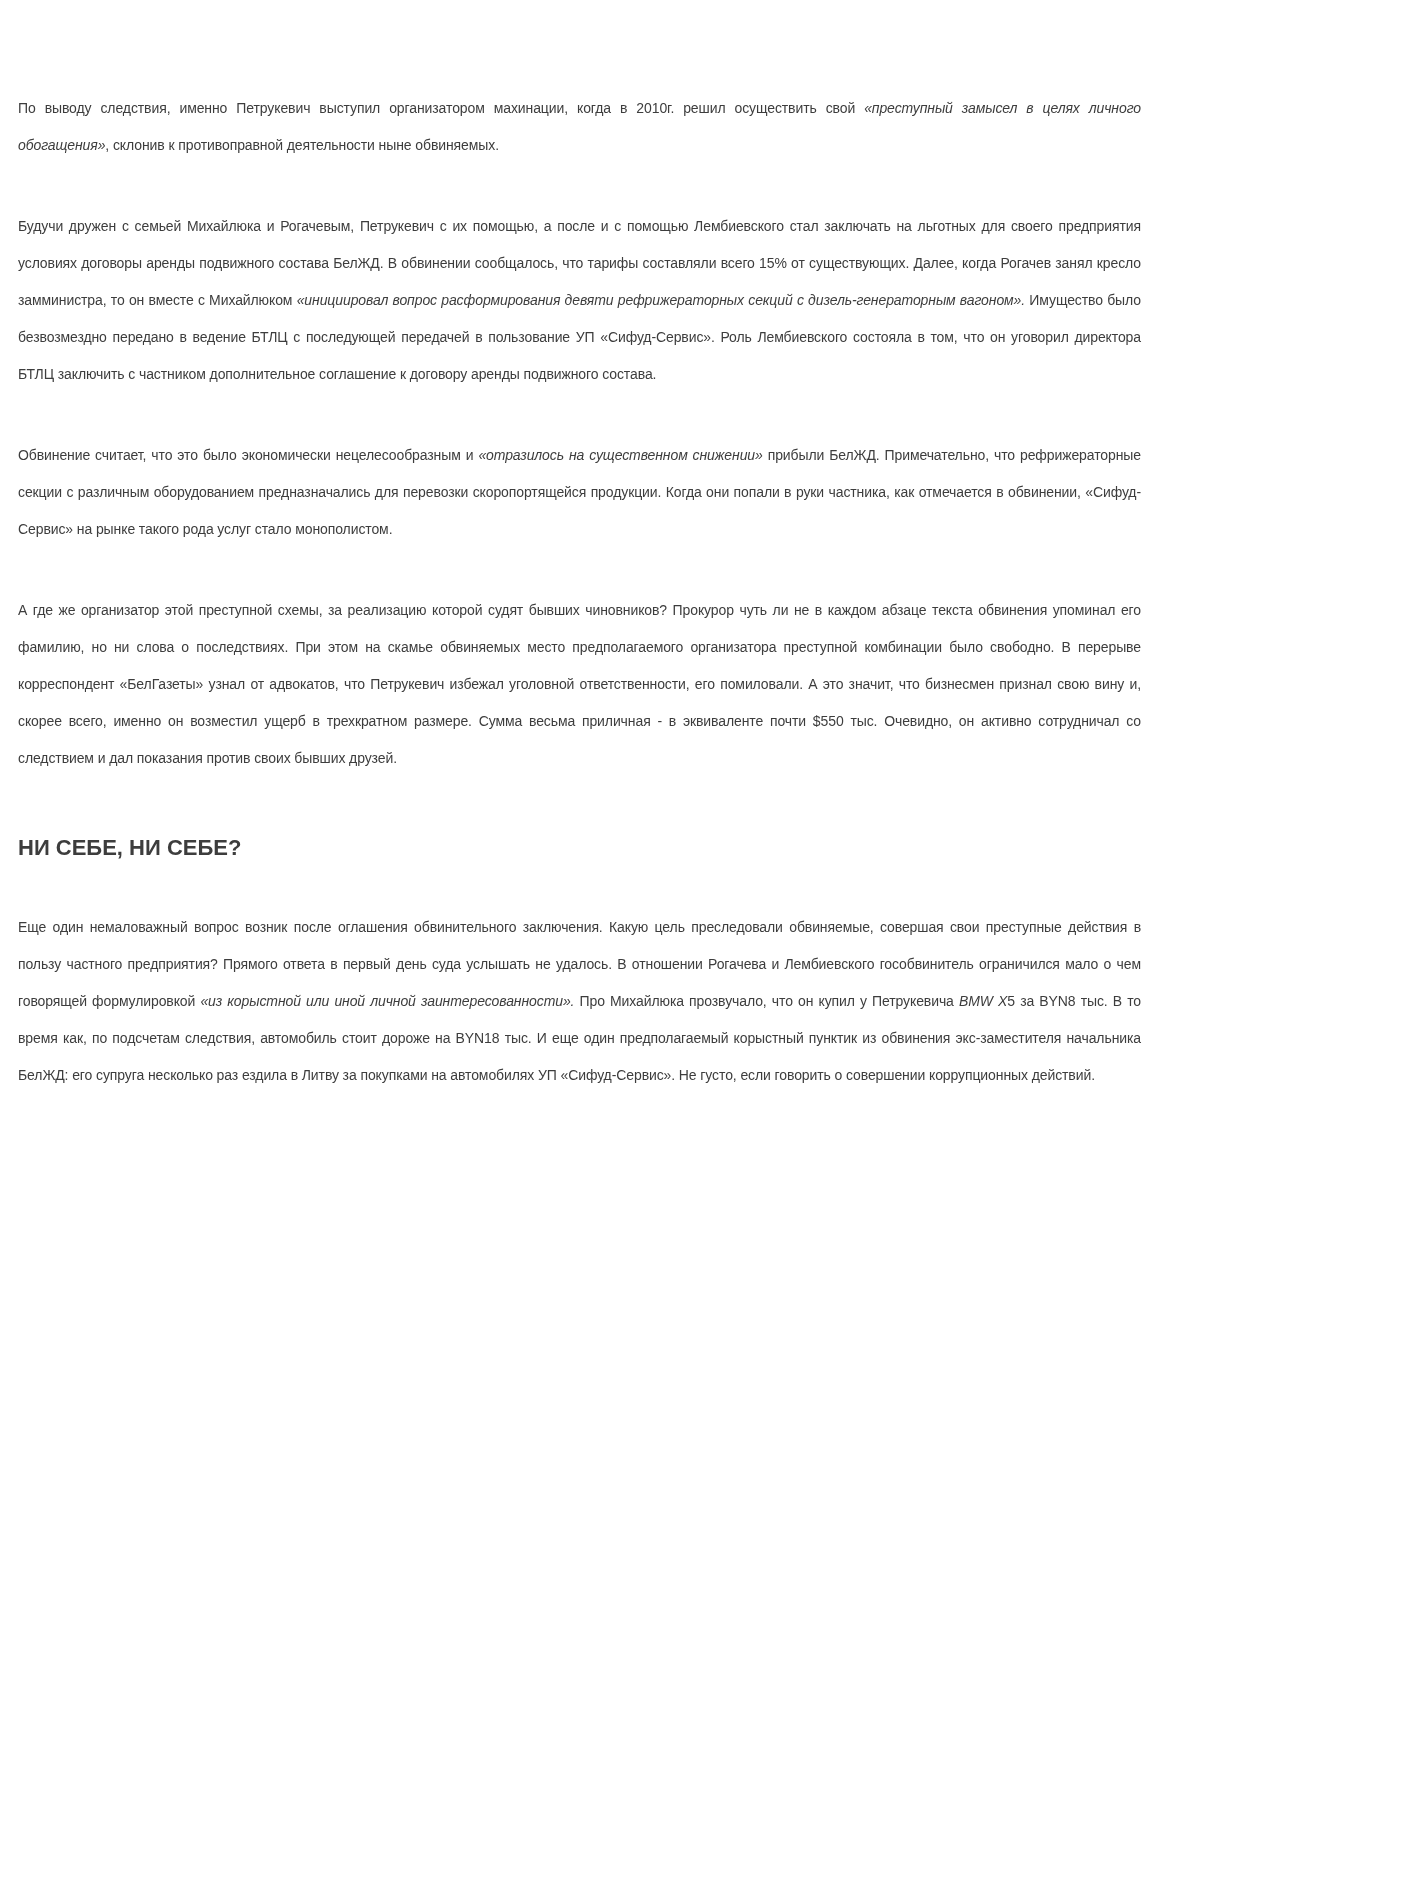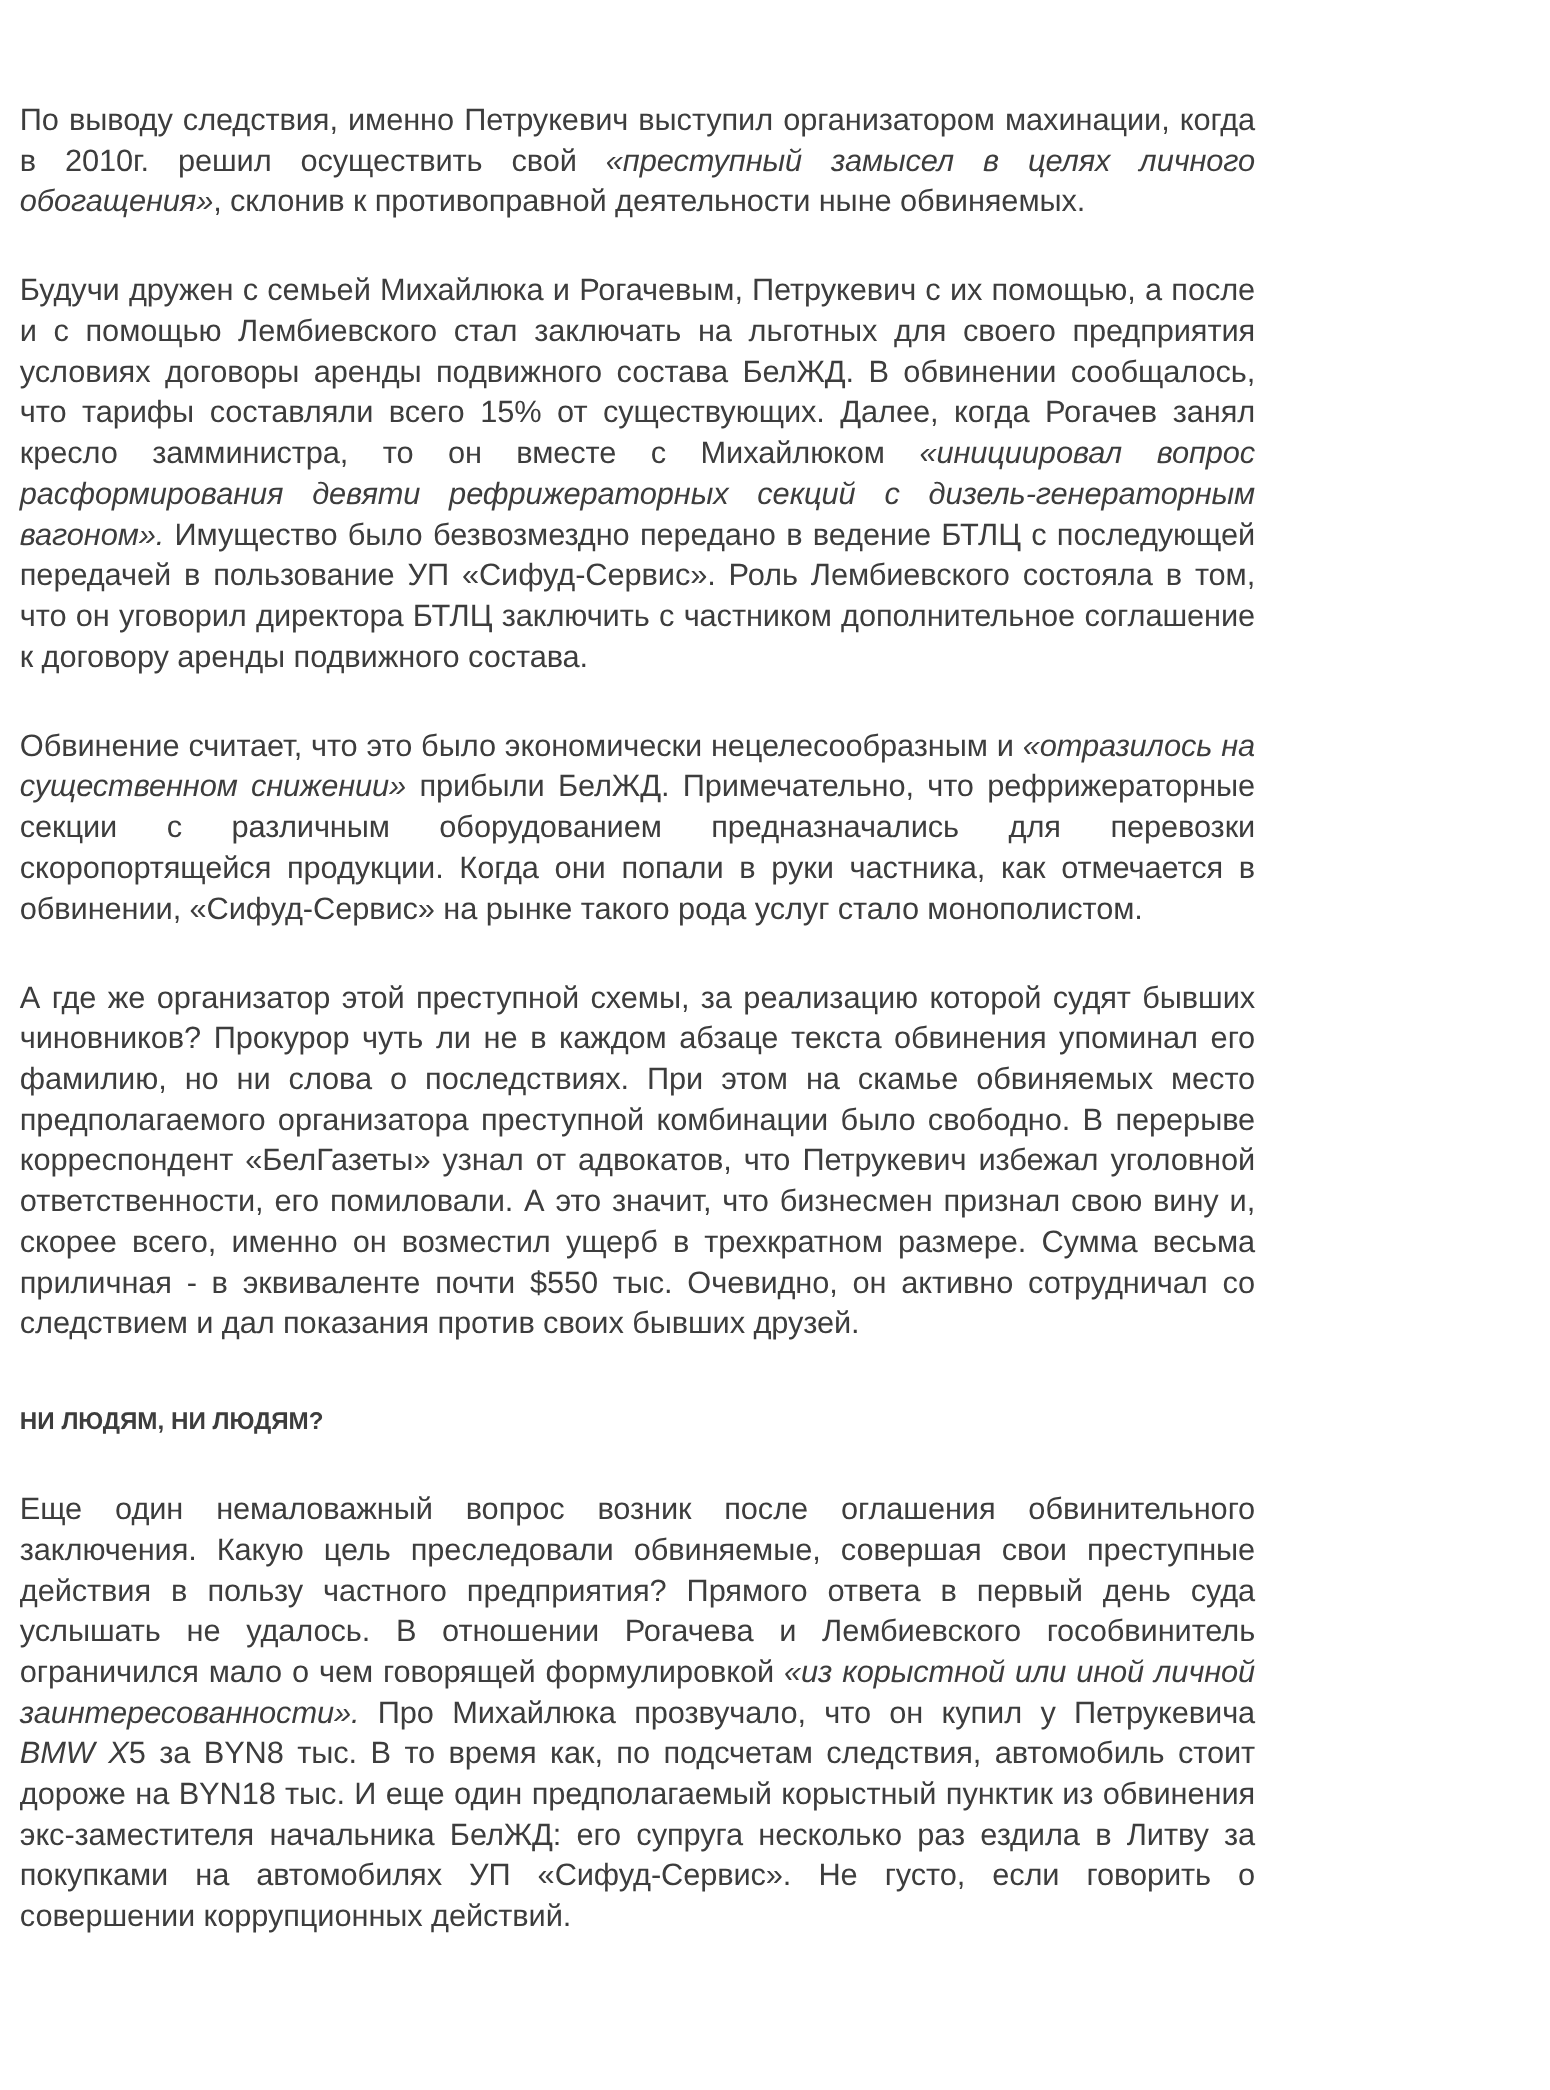--- a/index.html
+++ b/index.html
@@ -15,21 +15,21 @@
     min-height: 1900px;
     box-sizing: border-box;
     background: #ffffff;
   }
   .article {
     box-sizing: border-box;
     width: 1141px;              
     padding: 90px 0 120px 18px; 
   }
   .article p {
-    font-size: 28px;
+    font-size: 14px;
     line-height: 37px;
     text-align: justify;
     margin: 0 0 44px 0;
     letter-spacing: -0.1px;
   }
   .article h2 {
     font-size: 22px;
     line-height: 30px;
     font-weight: bold;
     text-align: left;
@@ -41,17 +41,17 @@
 </head>
 <body style="background: rgb(255, 255, 255);">
 
 <div class="page" style="background: rgb(255, 255, 255);">
   <div class="article">
     <div>
         <p style="color: rgb(61, 61, 61);"><span class="seg">По выводу следствия, именно Петрукевич выступил организатором махинации, когда в 2010г. решил осуществить свой </span><span class="seg italic">«преступный замысел в целях личного обогащения»</span><span class="seg">, склонив к противоправной деятельности ныне обвиняемых.</span></p>
         <p style="color: rgb(61, 61, 61);"><span class="seg">Будучи дружен с семьей Михайлюка и Рогачевым, Петрукевич с их помощью, а после и с помощью Лембиевского стал заключать на льготных для своего предприятия условиях договоры аренды подвижного состава БелЖД. В обвинении сообщалось, что тарифы составляли всего 15% от существующих. Далее, когда Рогачев занял кресло замминистра, то он вместе с Михайлюком </span><span class="seg italic">«инициировал вопрос расформирования девяти рефрижераторных секций с дизель-генераторным вагоном».</span><span class="seg"> Имущество было безвозмездно передано в ведение БТЛЦ с последующей передачей в пользование УП «Сифуд-Сервис». Роль Лембиевского состояла в том, что он уговорил директора БТЛЦ заключить с частником дополнительное соглашение к договору аренды подвижного состава.</span></p>
         <p style="color: rgb(61, 61, 61);"><span class="seg">Обвинение считает, что это было экономически нецелесообразным и </span><span class="seg italic">«отразилось на существенном снижении»</span><span class="seg"> прибыли БелЖД. Примечательно, что рефрижераторные секции с различным оборудованием  предназначались для перевозки скоропортящейся продукции. Когда они попали в руки частника, как отмечается в обвинении, «Сифуд-Сервис» на рынке такого рода услуг стало монополистом.</span></p>
         <p style="color: rgb(61, 61, 61);"><span class="seg">А где же организатор этой преступной схемы, за реализацию которой судят бывших чиновников? Прокурор чуть ли не в каждом абзаце текста обвинения упоминал его фамилию, но ни слова о последствиях. При этом на скамье обвиняемых место предполагаемого организатора преступной комбинации было свободно. В перерыве корреспондент «БелГазеты» узнал от адвокатов, что Петрукевич избежал уголовной ответственности, его помиловали. А это значит, что бизнесмен признал свою вину и, скорее всего, именно он возместил ущерб в трехкратном размере. Сумма весьма приличная - в эквиваленте почти $550 тыс. Очевидно, он активно сотрудничал со следствием и дал показания против своих бывших друзей.</span></p>
-        <h2 style="color: rgb(61, 61, 61);"><span class="seg">НИ ЛЮДЯМ, НИ ЛЮДЯМ?</span></h2>
+        <h2 style="color: rgb(61, 61, 61);"><span class="seg">НИ СЕБЕ, НИ СЕБЕ?</span></h2>
         <p style="color: rgb(61, 61, 61);"><span class="seg">Еще один немаловажный вопрос возник после оглашения обвинительного заключения. Какую цель преследовали обвиняемые, совершая свои преступные действия в пользу частного предприятия? Прямого ответа в первый день суда услышать не удалось. В отношении Рогачева и Лембиевского гособвинитель ограничился мало о чем говорящей формулировкой </span><span class="seg italic">«из корыстной или иной личной заинтересованности».</span><span class="seg"> Про Михайлюка прозвучало, что он купил у Петрукевича </span><span class="seg italic">BMW X</span><span class="seg">5 за BYN8 тыс. В то время как, по подсчетам следствия, автомобиль стоит дороже на BYN18 тыс. И еще один предполагаемый корыстный пунктик из обвинения экс-заместителя начальника БелЖД: его супруга несколько раз ездила в Литву за покупками на автомобилях УП «Сифуд-Сервис». Не густо, если говорить о совершении коррупционных действий.</span></p>
       </div>
   </div>
 </div>
 
 </body></html>

